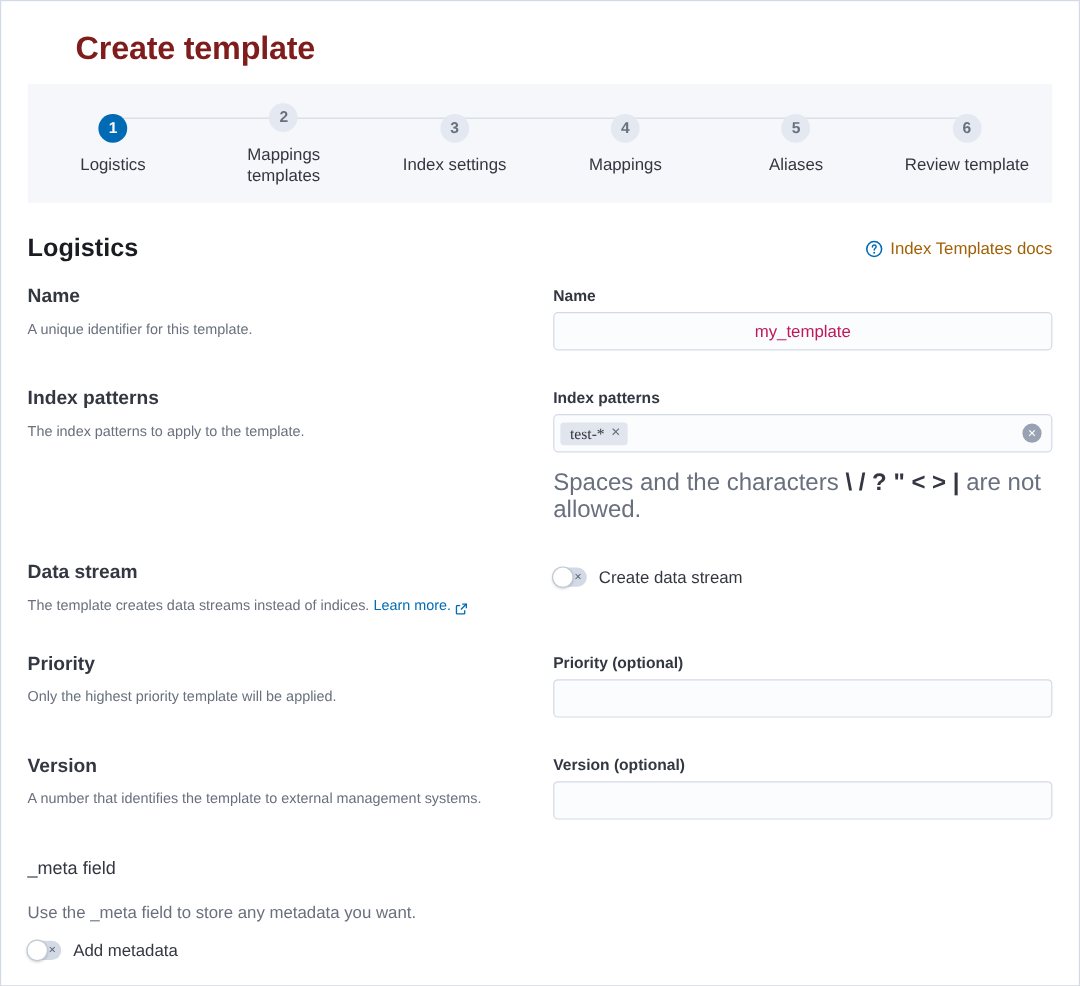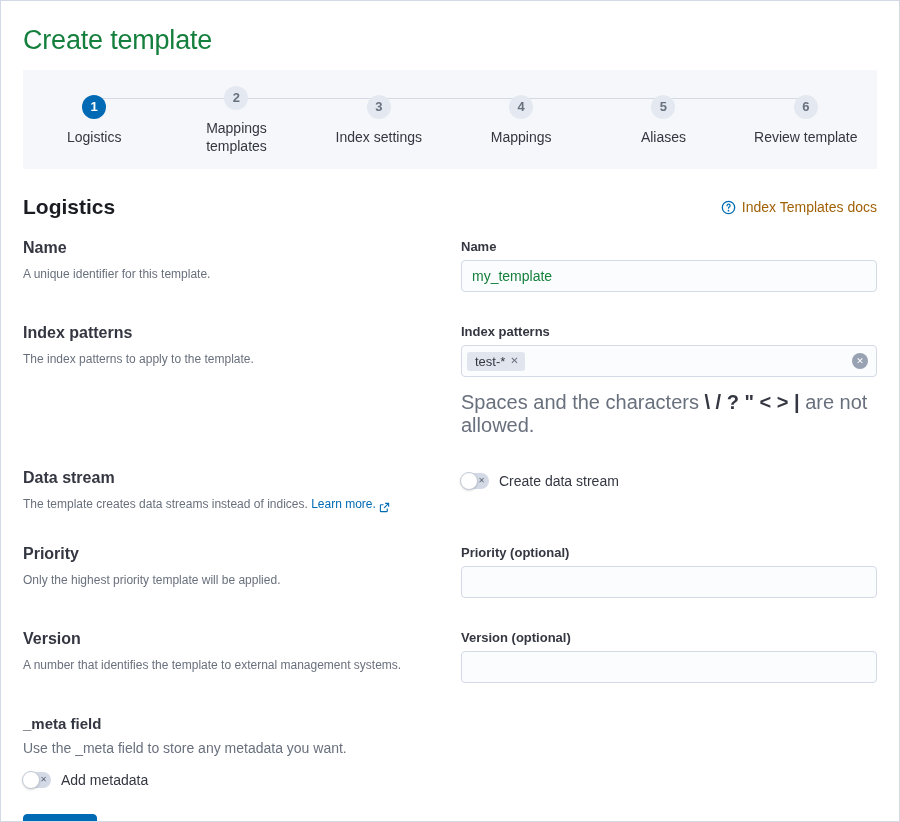--- a/index.html
+++ b/index.html
@@ -9,23 +9,24 @@
     width: 900px; height: 822px;
     border: 1px solid #d3dae6;
     background: #fff;
     overflow: hidden;
     position: relative;
   }
   
   .page-title {
     padding: 24px 22px 14px 22px;
     font-size: 27px;
-    font-weight: 400;
-    color: #15803d;
+    font-weight: 700;
+    color: #7f1d1d;
     letter-spacing: -0.2px;
+    margin-left: 40px;
   }
   
   .stepper-band {
     margin: 0 22px;
     background: #f5f7fa;
     padding: 16px 0 14px 0;
   }
   .steps { display: flex; }
   .step { flex: 1; text-align: center; position: relative; cursor: pointer; background: none; border: none; font-family: inherit; }
   .step:not(:first-child)::before {
@@ -65,34 +66,36 @@
   }
   .row-title { font-size: 16px; font-weight: 600; color: #343741; margin-bottom: 8px; }
   .row-desc { font-size: 12px; color: #69707d; line-height: 1.5; }
   .field-label { font-size: 13px; font-weight: 700; color: #343741; margin-bottom: 6px; }
   .text-input {
     width: 100%; height: 32px;
     background: #fbfcfd;
     border: 1px solid #d3dae6;
     border-radius: 4px;
     padding: 0 10px;
-    font-size: 14px; color: #15803d;
+    font-size: 14px; color: #be185d;
     font-family: inherit;
     outline: none;
+    text-align: center;
   }
   
   .combo-box {
     position: relative;
     display: flex; align-items: center;
     height: 32px;
     background: #fbfcfd;
     border: 1px solid #d3dae6;
     border-radius: 4px;
     padding: 0 30px 0 5px;
     cursor: text;
+    font-family: Liberation Serif, serif;
   }
   .combo-pill {
     display: inline-flex; align-items: center; gap: 5px;
     background: #e0e5ee; color: #343741;
     border-radius: 3px;
     padding: 3px 6px 3px 8px;
     font-size: 13px; line-height: 1;
   }
   .pill-remove { cursor: pointer; color: #69707d; font-size: 10px; line-height: 1; }
   .pill-remove::before { content: "✕"; }
@@ -128,21 +131,21 @@
     z-index: 1;
   }
   .switch-label { font-size: 14px; color: #343741; }
   
   .inline-link {
     color: #006BB4; text-decoration: none; cursor: pointer;
     display: inline-flex; align-items: flex-end; gap: 3px;
   }
   
   .meta-section { margin-bottom: 0; }
-  .meta-title { font-size: 15px; font-weight: 700; margin-bottom: 8px; }
+  .meta-title { font-size: 15px; font-weight: 400; margin-bottom: 20px; }
   .meta-desc { font-size: 14px; color: #69707d; margin-bottom: 16px; }
   
   .next-button {
     margin: 26px 0 0 0;
     display: inline-flex; align-items: center; gap: 10px;
     background: #006BB4; color: #fff;
     border: 1px solid #006BB4; border-radius: 4px;
     height: 32px; padding: 0 14px;
     font-size: 14px; font-weight: 500; font-family: inherit;
     cursor: pointer;

